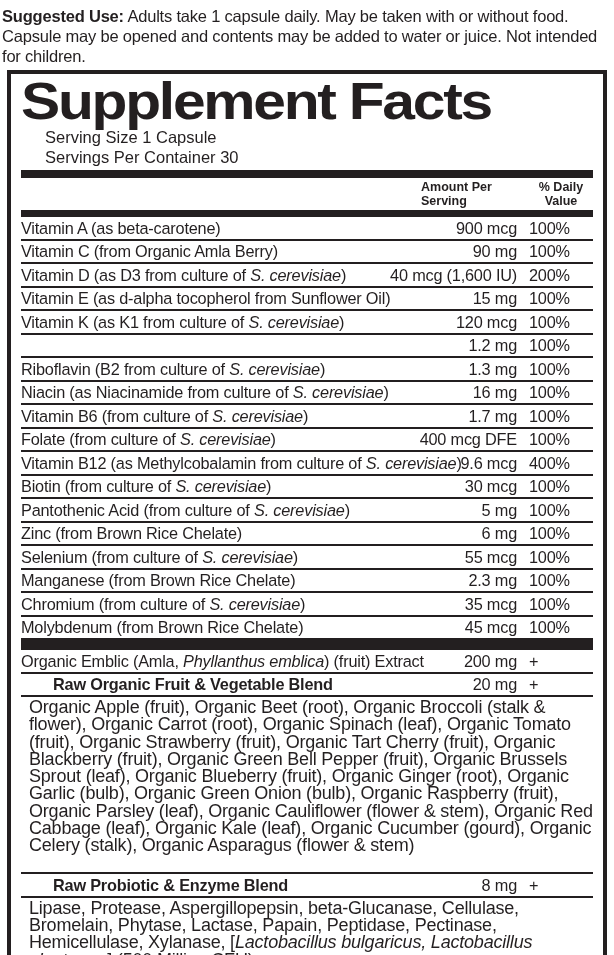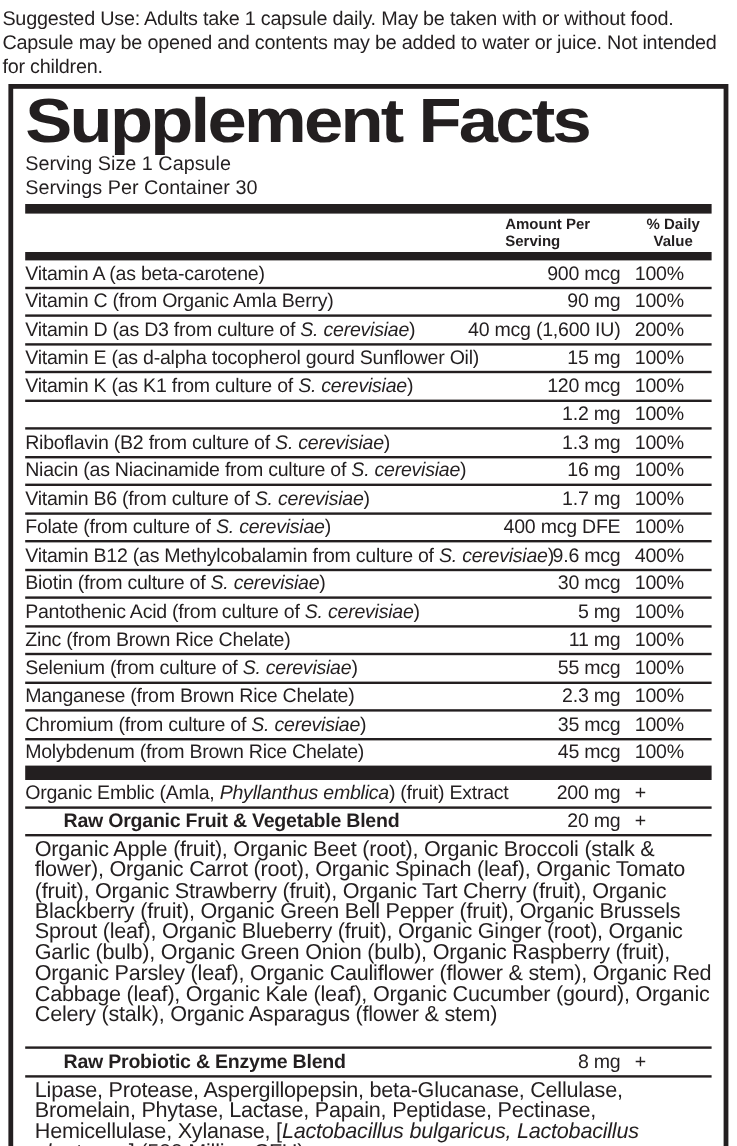--- a/index.html
+++ b/index.html
@@ -1,27 +1,27 @@
 <!DOCTYPE html>
 <html><head>
 <meta charset="utf-8">
 <style>
   * { margin:0; padding:0; box-sizing:border-box; }
   html,body { width:614px; height:955px; background:#ffffff; overflow:hidden; }
   body { font-family:"Liberation Sans", sans-serif; color:#231f20; }
 
   .suggested { padding:6px 3px 0 2px; font-size:16.5px; line-height:20px; letter-spacing:-0.2px; }
-  .suggested b { font-weight:normal; }
+  .suggested b { font-weight:bold; }
 
   .panel { margin:4px 7px 0 7px; border:4px solid #231f20; padding:2px 10px 0 10px; background:#fff; }
 
   .title { font-size:52px; line-height:50px; font-weight:bold; letter-spacing:-2px;
            white-space:nowrap; transform:scaleX(1.13); transform-origin:0 60%; }
 
-  .serving { margin-top:1px; }
+  .serving { margin-top:1px;margin-left:24px; }
   .serving div { font-size:16.5px; line-height:20px; }
 
   .bar { background:#231f20; width:100%; }
   .bar-a { height:8px; margin-top:3px; }
   .bar-b { height:7px; }
   .bar-c { height:10px; }
   .bar-d { height:10px; margin-top:2px; }
 
   .hdr { display:flex; justify-content:flex-end; align-items:flex-end; padding:2px 0 2px 0; }
   .h-amt { width:108px; font-weight:bold; font-size:12.5px; line-height:14px; }
@@ -75,21 +75,21 @@
         <span class="nm"><span>Vitamin C (from Organic Amla Berry)</span></span>
         <span class="amt">90 mg</span>
         <span class="dvv">100%</span>
       </div>
       <div class="row">
         <span class="nm"><span>Vitamin D (as D3 from culture of </span><span class="it">S. cerevisiae</span><span>)</span></span>
         <span class="amt">40 mcg (1,600 IU)</span>
         <span class="dvv">200%</span>
       </div>
       <div class="row">
-        <span class="nm"><span>Vitamin E (as d-alpha tocopherol gourd Sunflower Oil)</span></span>
+        <span class="nm"><span>Vitamin E (as d-alpha tocopherol from Sunflower Oil)</span></span>
         <span class="amt">15 mg</span>
         <span class="dvv">100%</span>
       </div>
       <div class="row">
         <span class="nm"><span>Vitamin K (as K1 from culture of </span><span class="it">S. cerevisiae</span><span>)</span></span>
         <span class="amt">120 mcg</span>
         <span class="dvv">100%</span>
       </div>
       <div class="row">
         <span class="amt">1.2 mg</span>
@@ -125,21 +125,21 @@
         <span class="amt">30 mcg</span>
         <span class="dvv">100%</span>
       </div>
       <div class="row">
         <span class="nm"><span>Pantothenic Acid (from culture of </span><span class="it">S. cerevisiae</span><span>)</span></span>
         <span class="amt">5 mg</span>
         <span class="dvv">100%</span>
       </div>
       <div class="row">
         <span class="nm"><span>Zinc (from Brown Rice Chelate)</span></span>
-        <span class="amt">11 mg</span>
+        <span class="amt">6 mg</span>
         <span class="dvv">100%</span>
       </div>
       <div class="row">
         <span class="nm"><span>Selenium (from culture of </span><span class="it">S. cerevisiae</span><span>)</span></span>
         <span class="amt">55 mcg</span>
         <span class="dvv">100%</span>
       </div>
       <div class="row">
         <span class="nm"><span>Manganese (from Brown Rice Chelate)</span></span>
         <span class="amt">2.3 mg</span>

